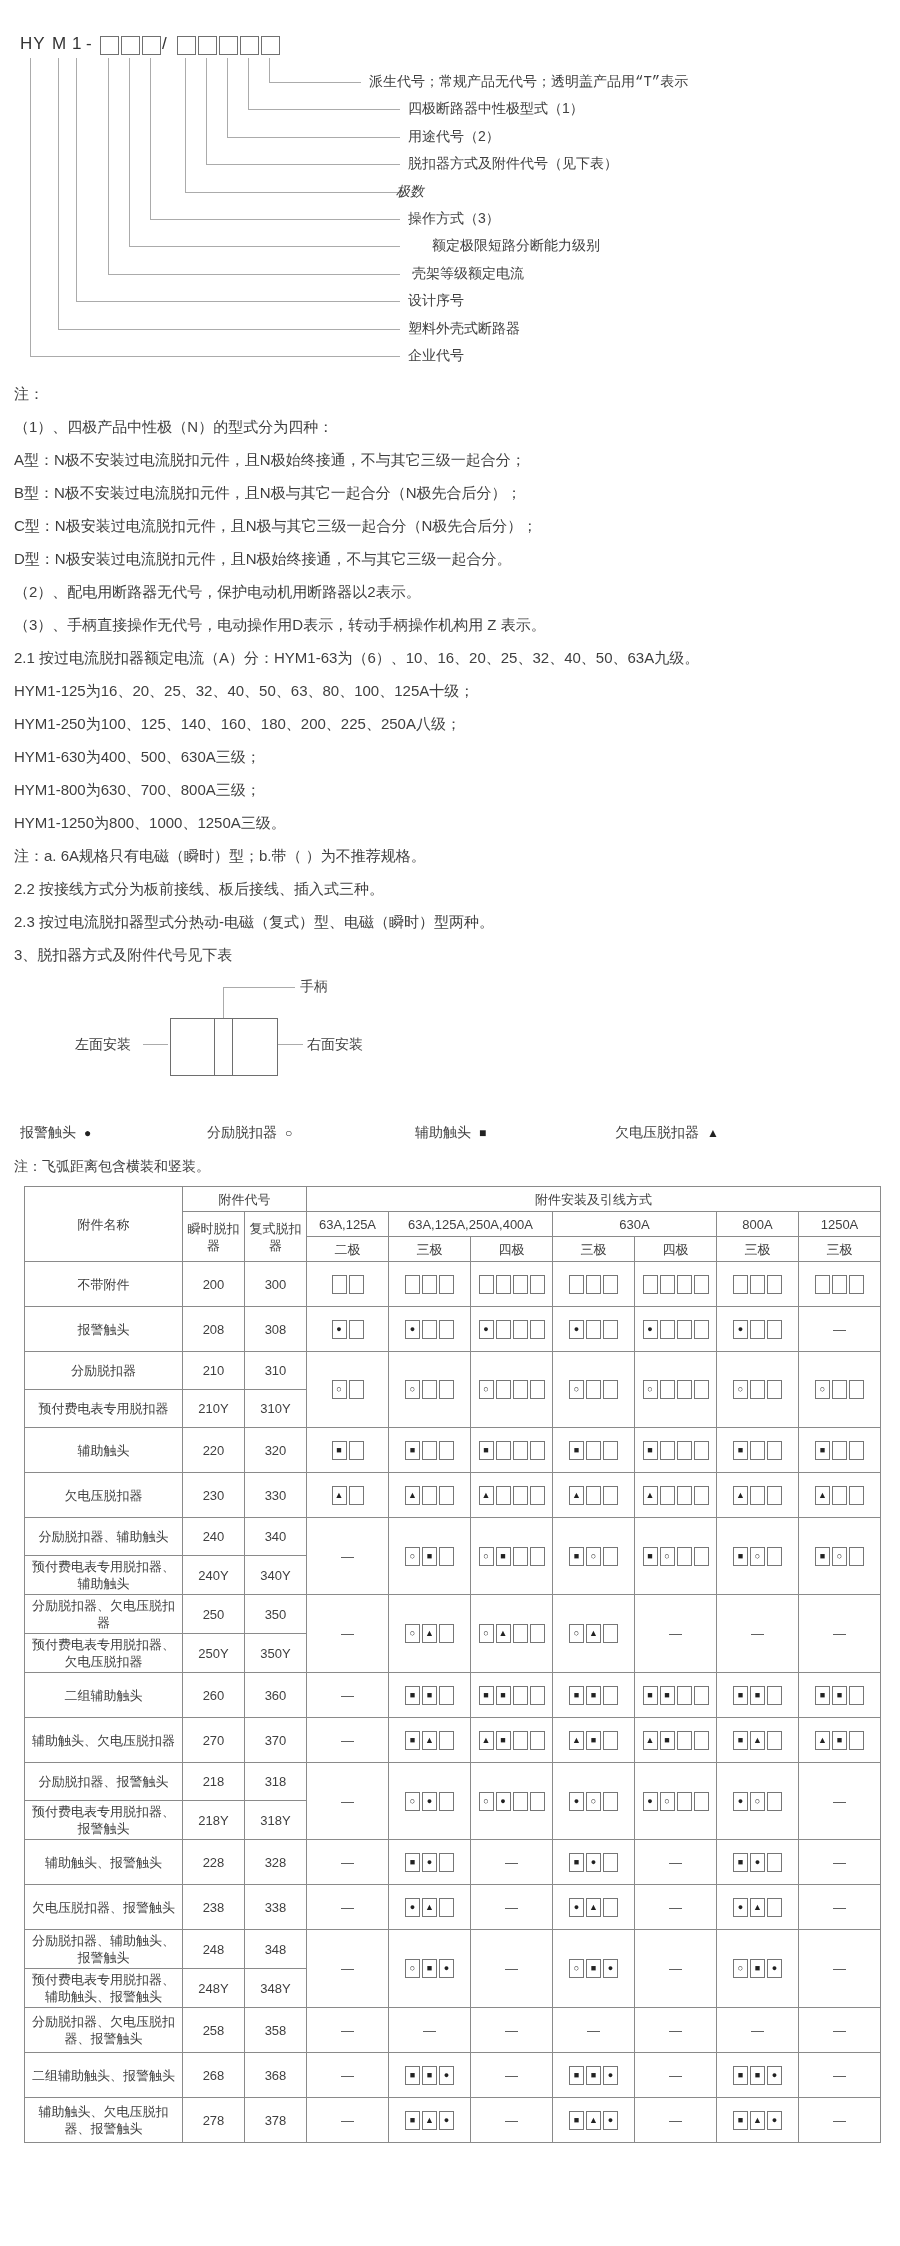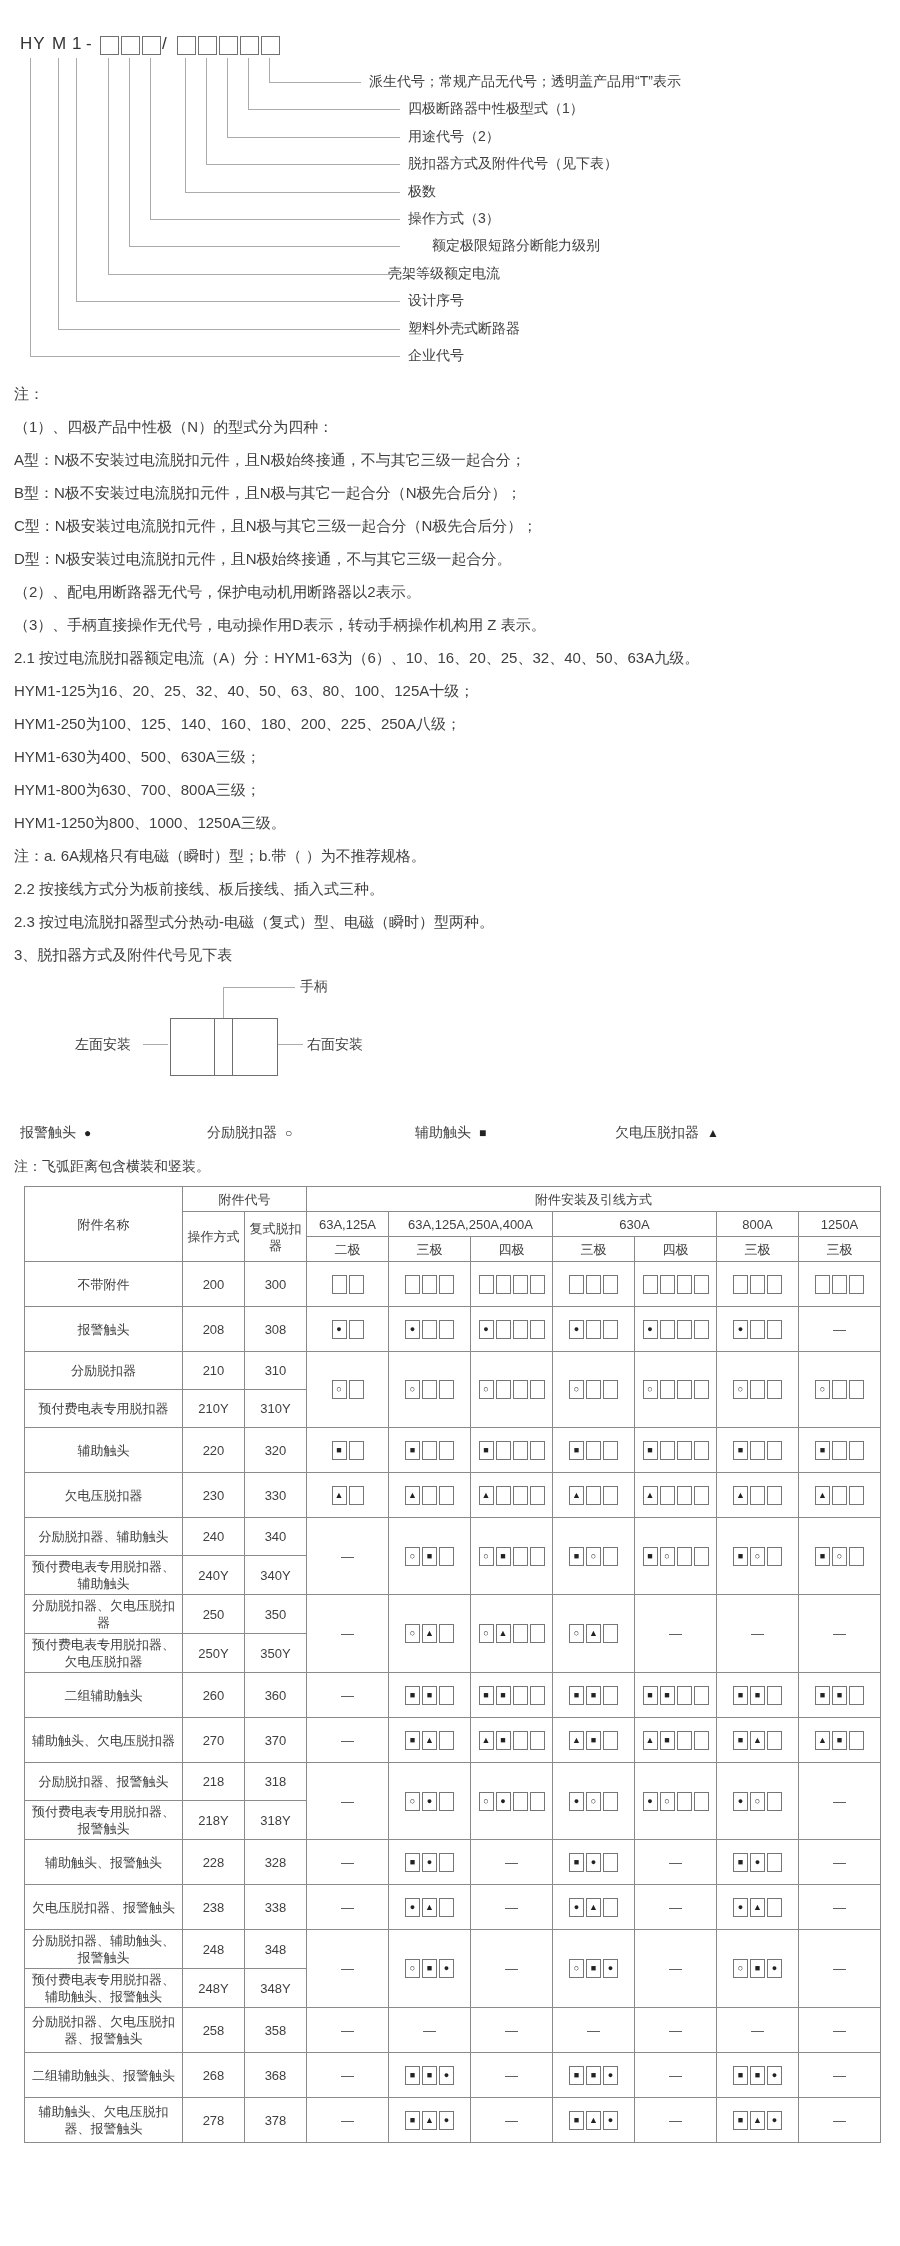--- a/index.html
+++ b/index.html
@@ -55,42 +55,42 @@
     <div class="code-box" style="left: 121px;"></div>
     <div class="code-box" style="left: 142px;"></div>
     <span class="code-part" style="left: 162px;">/</span>
     <div class="code-box" style="left: 177px;"></div>
     <div class="code-box" style="left: 198px;"></div>
     <div class="code-box" style="left: 219px;"></div>
     <div class="code-box" style="left: 240px;"></div>
     <div class="code-box" style="left: 261px;"></div>
     <div class="cline" style="left: 269px; top: 40px; width: 1px; height: 24px;"></div>
     <div class="cline" style="left: 269px; top: 64px; width: 92px; height: 1px;"></div>
-    <span class="callout-label" style="left: 369px; top: 55px;">派生代号；常规产品无代号；透明盖产品用“T”表示</span>
+    <span class="callout-label" style="left: 369px; top: 55px; font-family: Liberation Mono, monospace;">派生代号；常规产品无代号；透明盖产品用“T”表示</span>
     <div class="cline" style="left: 248px; top: 40px; width: 1px; height: 51px;"></div>
     <div class="cline" style="left: 248px; top: 91px; width: 152px; height: 1px;"></div>
     <span class="callout-label" style="left: 408px; top: 82px;">四极断路器中性极型式（1）</span>
     <div class="cline" style="left: 227px; top: 40px; width: 1px; height: 79px;"></div>
     <div class="cline" style="left: 227px; top: 119px; width: 173px; height: 1px;"></div>
     <span class="callout-label" style="left: 408px; top: 110px;">用途代号（2）</span>
     <div class="cline" style="left: 206px; top: 40px; width: 1px; height: 106px;"></div>
     <div class="cline" style="left: 206px; top: 146px; width: 194px; height: 1px;"></div>
     <span class="callout-label" style="left: 408px; top: 137px;">脱扣器方式及附件代号（见下表）</span>
     <div class="cline" style="left: 185px; top: 40px; width: 1px; height: 134px;"></div>
     <div class="cline" style="left: 185px; top: 174px; width: 215px; height: 1px;"></div>
-    <span class="callout-label" style="left: 408px; top: 165px;">极数</span>
+    <span class="callout-label" style="left: 396px; top: 165px; font-style: italic;">极数</span>
     <div class="cline" style="left: 150px; top: 40px; width: 1px; height: 161px;"></div>
     <div class="cline" style="left: 150px; top: 201px; width: 250px; height: 1px;"></div>
     <span class="callout-label" style="left: 408px; top: 192px;">操作方式（3）</span>
     <div class="cline" style="left: 129px; top: 40px; width: 1px; height: 188px;"></div>
     <div class="cline" style="left: 129px; top: 228px; width: 271px; height: 1px;"></div>
     <span class="callout-label" style="left: 432px; top: 219px;">额定极限短路分断能力级别</span>
     <div class="cline" style="left: 108px; top: 40px; width: 1px; height: 216px;"></div>
     <div class="cline" style="left: 108px; top: 256px; width: 292px; height: 1px;"></div>
-    <span class="callout-label" style="left: 388px; top: 247px;">壳架等级额定电流</span>
+    <span class="callout-label" style="left: 412px; top: 247px;">壳架等级额定电流</span>
     <div class="cline" style="left: 76px; top: 40px; width: 1px; height: 243px;"></div>
     <div class="cline" style="left: 76px; top: 283px; width: 324px; height: 1px;"></div>
     <span class="callout-label" style="left: 408px; top: 274px; text-align: center;">设计序号</span>
     <div class="cline" style="left: 58px; top: 40px; width: 1px; height: 271px;"></div>
     <div class="cline" style="left: 58px; top: 311px; width: 342px; height: 1px;"></div>
     <span class="callout-label" style="left: 408px; top: 302px;">塑料外壳式断路器</span>
     <div class="cline" style="left: 30px; top: 40px; width: 1px; height: 298px;"></div>
     <div class="cline" style="left: 30px; top: 338px; width: 370px; height: 1px;"></div>
     <span class="callout-label" style="left: 408px; top: 329px;">企业代号</span>
   </div>
@@ -151,21 +151,21 @@
       <col style="width: 82px;">
       <col style="width: 82px;">
     </colgroup>
     <thead>
       <tr>
         <th rowspan="3">附件名称</th>
         <th colspan="2">附件代号</th>
         <th colspan="7">附件安装及引线方式</th>
       </tr>
       <tr>
-        <th rowspan="2">操作方式</th>
+        <th rowspan="2">瞬时脱扣器</th>
         <th rowspan="2">复式脱扣器</th>
         <th colspan="1">63A,125A</th>
         <th colspan="2">63A,125A,250A,400A</th>
         <th colspan="2">630A</th>
         <th colspan="1">800A</th>
         <th colspan="1">1250A</th>
       </tr>
       <tr>
         <th>二极</th>
         <th>三极</th>

